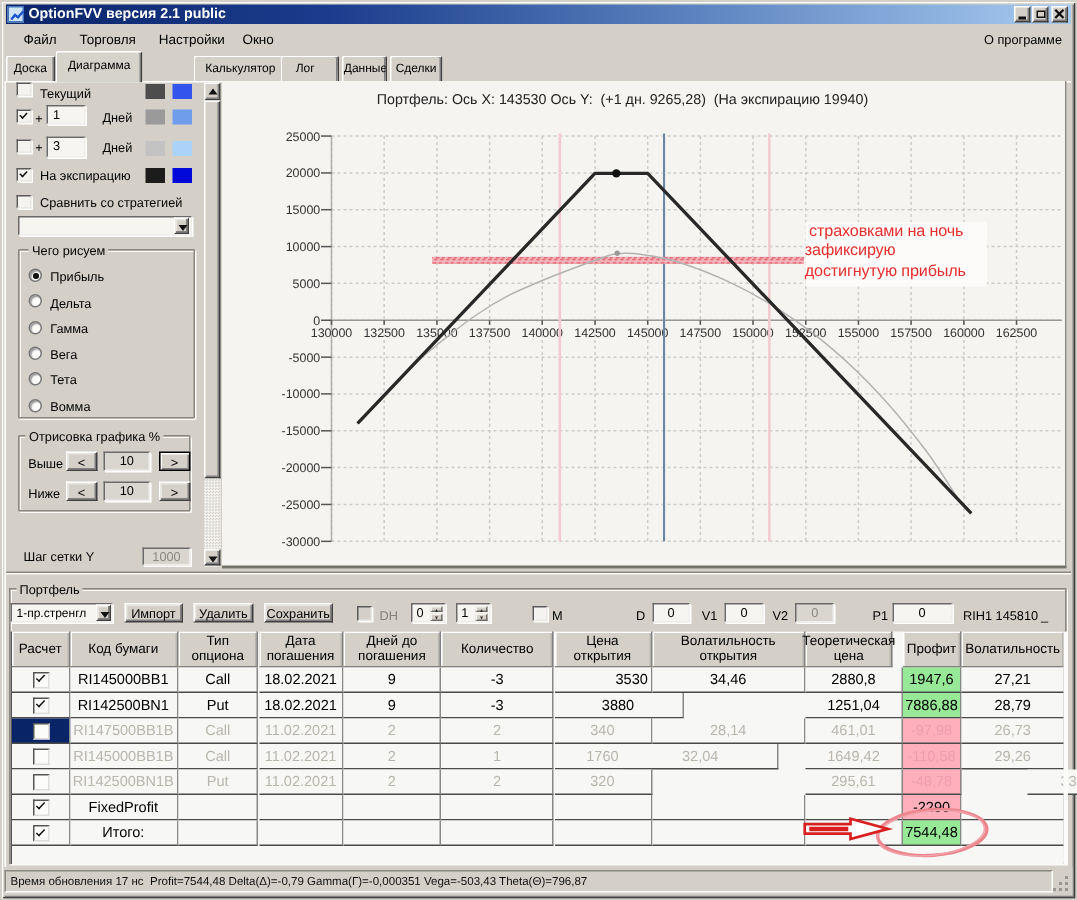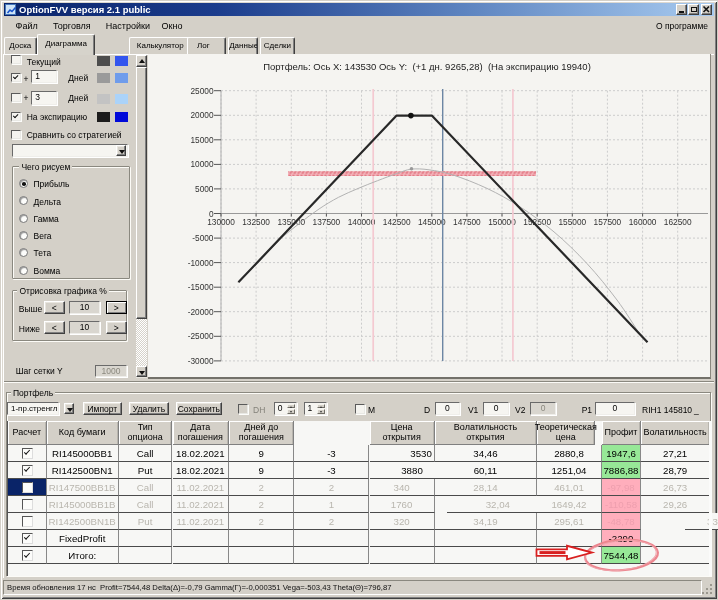--- a/index.html
+++ b/index.html
@@ -38,21 +38,21 @@
 .radio .dot { position:absolute; left:2.2px; top:2.2px; width:3.6px; height:3.6px; background:#111; border-radius:50%; }
 .btn { position:absolute; background:#d4d0c8; border-top:1px solid #fff; border-left:1px solid #fff; border-right:1px solid #404040; border-bottom:1px solid #404040; box-shadow:inset -1px -1px 0 #808080, inset 1px 1px 0 #e8e5de; text-align:center; font-size:8.5px; }
 .spb { position:absolute; background:#d4d0c8; border:1px solid; border-color:#f4f3ed #6f6d66 #6f6d66 #f4f3ed; }
 
 #vsb { position:absolute; left:136.3px; top:55px; width:11.2px; height:322.5px; background:#e8e6e0; }
 .sbtn { position:absolute; left:0; width:11.2px; height:11.5px; background:#d4d0c8; border-top:1px solid #fff; border-left:1px solid #fff; border-right:1px solid #404040; border-bottom:1px solid #404040; box-shadow:inset -1px -1px 0 #808080; }
 .tri-up { width:0;height:0;border-left:3px solid transparent;border-right:3px solid transparent;border-bottom:4px solid #111; position:absolute; left:2px; top:3px; }
 .tri-dn { width:0;height:0;border-left:3px solid transparent;border-right:3px solid transparent;border-top:4px solid #111; position:absolute; left:2px; top:4px; }
 
 #chart { position:absolute; left:147.5px; top:54px; width:563px; height:325px; background:#f5f4f1; border-bottom:2px solid #73716a; border-right:1px solid #8a887f; }
-#charttitle { position:absolute; left:12px; top:7px; width:535px; text-align:center; font-size:9.5px; color:#222; }
+#charttitle { position:absolute; left:0px; top:7px; width:535px; text-align:center; font-size:9.5px; color:#222; }
 #annot { position:absolute; left:389px; top:93.5px; width:121px; height:43.5px; background:#fcfbf9; color:#e62e2e; font-size:10.8px; line-height:13.8px; letter-spacing:-0.1px; }
 
 #sep1 { position:absolute; left:4px; top:381px; width:710px; height:2px; border-top:1px solid #8a887f; border-bottom:1px solid #fbfaf6; }
 #pfgroup { position:absolute; left:6px; top:392px; width:705px; height:184px; border:1px solid #8a887f; box-shadow:1px 1px 0 #fcfbf7, inset 1px 1px 0 #fcfbf7; }
 
 #grid { position:absolute; left:7px; top:421px; width:702px; height:155px; background:#f7f7f5; border-left:1px solid #555; }
 .hcell { position:absolute; top:0; height:23.5px; background:#d4d0c8; border-right:1px solid #808080; border-bottom:1px solid #808080; box-shadow:inset 1px 1px 0 #fff, inset -1px 0 0 #b8b5ae; font-size:9px; text-align:center; display:flex; align-items:center; justify-content:center; line-height:10px; }
 .cell { position:absolute; background:#f7f7f5; border-right:1px solid #888; border-bottom:1.5px solid #4a4a4a; font-size:9.7px; text-align:center; overflow:hidden; }
 .cell.g { background:#97e897; }
 .cell.p { background:#ffaebc; }
@@ -266,27 +266,28 @@
           <path d="M0.5,1.2 l2,0 M4.5,1.2 l2.4,0 M2.5,2.6 l2,0 M6.5,2.6 l1.5,0 M0,2.6 l1,0 M1.5,3.9 l2.2,0 M5.5,3.9 l2,0" stroke="#dd6470" stroke-width="1"></path>
         </pattern>
       </defs>
 <rect x="140" y="117.2" width="248" height="4.8" fill="url(#hatch)"></rect>
 <path d="M90,228.5 C93.7,224.8 105.0,213.7 112.0,206.5 C119.0,199.3 125.3,191.8 132.0,185.5 C138.7,179.2 145.5,174.1 152.0,169.0 C158.5,163.9 164.6,159.3 171.0,155.0 C177.4,150.7 184.0,146.7 190.5,143.3 C197.0,139.9 203.5,137.3 210.0,134.5 C216.5,131.7 223.0,129.2 229.5,126.7 C236.0,124.2 243.4,121.4 249.0,119.5 C254.6,117.6 257.7,115.8 263.0,115.2 C268.3,114.6 274.0,114.8 281.0,115.8 C288.0,116.8 295.3,117.9 305.0,121.0 C314.7,124.1 327.8,129.1 339.0,134.4 C350.2,139.7 360.8,145.6 372.0,152.8 C383.2,160.1 394.8,168.4 406.0,177.9 C417.2,187.4 428.5,198.2 439.0,209.6 C449.5,220.9 460.3,234.4 469.0,246.0 C477.7,257.6 487.3,273.5 491.0,279.0 " fill="none" stroke="#b3b3b3" stroke-width="1"></path>
 <circle cx="263.5" cy="114.8" r="1.8" fill="#999"></circle>
 <polyline points="90.4,228.3 248.6,61.6 283.8,61.6 499.5,288.2" fill="none" stroke="#282828" stroke-width="2.2" stroke-linejoin="round"></polyline>
 <circle cx="262.9" cy="61.6" r="2.8" fill="#111"></circle>
 
 </svg>
+  <div id="annot">&nbsp;страховками на ночь<br>зафиксирую<br>достигнутую прибыль</div>
 </div>
 <div id="sep1"></div>
 <div id="pfgroup">
     <div class="gblabel" style="left:4px;">Портфель</div>
   </div>
 <div id="toolbar">
-<div class="edit" style="left:7px;top:401.5px;width:52px;height:13.5px;text-align:left;padding-left:3px;line-height:11px;font-size:8px;">1-пр.стренгл</div>
+<div class="edit" style="left:7px;top:401.5px;width:68px;height:13.5px;text-align:left;padding-left:3px;line-height:11px;font-size:8px;">1-пр.стренгл</div>
 <div class="btn" style="left:63.5px;top:403px;width:10.5px;height:10.5px;">
       <div class="tri-dn" style="left:2px;top:3.5px;"></div>
     </div>
 <div class="btn" style="left:82.7px;top:401.5px;width:39.2px;height:13.5px;line-height:12px;">Импорт</div>
 <div class="btn" style="left:128.9px;top:401.5px;width:40.1px;height:13.5px;line-height:12px;">Удалить</div>
 <div class="btn" style="left:175.5px;top:401.5px;width:46.7px;height:13.5px;line-height:12px;">Сохранить</div>
 <div class="cb dis" style="left:238.4px;top:404.2px;"></div>
 <div class="lbl" style="left:253px;top:404.5px;color:#84827a;">DH</div>
 <div class="edit" style="left:273.7px;top:401.9px;width:23px;height:13px;line-height:11px;text-align:left;padding-left:3px;">0</div>
     <div class="spb" style="left:287.4px;top:403.6px;width:7.6px;height:4.8px;">
@@ -324,20 +325,23 @@
     </div>
 <div class="hcell" style="left:110.8px;width:53.7px;">
       <span>Тип<br>опциона</span>
     </div>
 <div class="hcell" style="left:164.5px;width:56.69999999999999px;">
       <span>Дата<br>погашения</span>
     </div>
 <div class="hcell" style="left:221.2px;width:65.19999999999999px;">
       <span>Дней до<br>погашения</span>
     </div>
+<div class="hcell" style="left:286.4px;width:75.10000000000002px;">
+      <span>Количество</span>
+    </div>
 <div class="hcell" style="left:361.5px;width:65.19999999999999px;">
       <span>Цена<br>открытия</span>
     </div>
 <div class="hcell" style="left:426.7px;width:102.59999999999997px;">
       <span>Волатильность<br>открытия</span>
     </div>
 <div class="hcell" style="left:529.3px;width:58px;">
       <span>Теоретическая<br>цена</span>
     </div>
 <div class="hcell" style="left:593.7px;width:39.59999999999991px;">
@@ -363,21 +367,20 @@
 <div class="cell" style="left:0px;top:41.07px;width:38.6px;height:17.07px;"></div>
 <div class="gridcb" style="left:13.8px;top:43.57px;">
       <div class="mark"></div>
     </div>
 <div class="cell" style="left:38.6px;top:41.07px;width:72.19999999999999px;height:17.07px;line-height:17.07px;">RI142500BN1</div>
 <div class="cell" style="left:110.8px;top:41.07px;width:53.7px;height:17.07px;line-height:17.07px;">Put</div>
 <div class="cell" style="left:164.5px;top:41.07px;width:56.69999999999999px;height:17.07px;line-height:17.07px;">18.02.2021</div>
 <div class="cell" style="left:221.2px;top:41.07px;width:65.19999999999999px;height:17.07px;line-height:17.07px;">9</div>
 <div class="cell" style="left:286.4px;top:41.07px;width:75.10000000000002px;height:17.07px;line-height:17.07px;">-3</div>
 <div class="cell" style="left:361.5px;top:41.07px;width:86px;height:17.07px;line-height:17.07px;">3880</div>
-<div class="cell" style="left:426.7px;top:41.07px;width:102.59999999999997px;height:17.07px;line-height:17.07px;">60,11</div>
 <div class="cell" style="left:529.3px;top:41.07px;width:64.40000000000009px;height:17.07px;line-height:17.07px;">1251,04</div>
 <div class="cell g" style="left:593.7px;top:41.07px;width:39.59999999999991px;height:17.07px;line-height:17.07px;">7886,88</div>
 <div class="cell" style="left:633.3px;top:41.07px;width:68.70000000000005px;height:17.07px;line-height:17.07px;">28,79</div>
 <div class="cell sel" style="left:0px;top:58.14px;width:38.6px;height:17.07px;"></div>
 <div class="gridcb" style="left:13.8px;top:60.64px;"></div>
 <div class="cell" style="left:38.6px;top:58.14px;width:72.19999999999999px;height:17.07px;line-height:17.07px;color:#b9b6ae;">RI147500BB1B</div>
 <div class="cell" style="left:110.8px;top:58.14px;width:53.7px;height:17.07px;line-height:17.07px;color:#b9b6ae;">Call</div>
 <div class="cell" style="left:164.5px;top:58.14px;width:56.69999999999999px;height:17.07px;line-height:17.07px;color:#b9b6ae;">11.02.2021</div>
 <div class="cell" style="left:221.2px;top:58.14px;width:65.19999999999999px;height:17.07px;line-height:17.07px;color:#b9b6ae;">2</div>
 <div class="cell" style="left:286.4px;top:58.14px;width:75.10000000000002px;height:17.07px;line-height:17.07px;color:#b9b6ae;">2</div>
@@ -387,33 +390,32 @@
 <div class="cell p" style="left:593.7px;top:58.14px;width:39.59999999999991px;height:17.07px;line-height:17.07px;color:#ee9fae;">-97,98</div>
 <div class="cell" style="left:633.3px;top:58.14px;width:68.70000000000005px;height:17.07px;line-height:17.07px;color:#b9b6ae;">26,73</div>
 <div class="cell" style="left:0px;top:75.21000000000001px;width:38.6px;height:17.07px;"></div>
 <div class="gridcb" style="left:13.8px;top:77.71000000000001px;"></div>
 <div class="cell" style="left:38.6px;top:75.21000000000001px;width:72.19999999999999px;height:17.07px;line-height:17.07px;color:#b9b6ae;">RI145000BB1B</div>
 <div class="cell" style="left:110.8px;top:75.21000000000001px;width:53.7px;height:17.07px;line-height:17.07px;color:#b9b6ae;">Call</div>
 <div class="cell" style="left:164.5px;top:75.21000000000001px;width:56.69999999999999px;height:17.07px;line-height:17.07px;color:#b9b6ae;">11.02.2021</div>
 <div class="cell" style="left:221.2px;top:75.21000000000001px;width:65.19999999999999px;height:17.07px;line-height:17.07px;color:#b9b6ae;">2</div>
 <div class="cell" style="left:286.4px;top:75.21000000000001px;width:75.10000000000002px;height:17.07px;line-height:17.07px;color:#b9b6ae;">1</div>
 <div class="cell" style="left:361.5px;top:75.21000000000001px;width:65.19999999999999px;height:17.07px;line-height:17.07px;color:#b9b6ae;">1760</div>
-<div class="cell" style="left:439px;top:75.21000000000001px;width:102.59999999999997px;height:17.07px;line-height:17.07px;color:#b9b6ae;text-align:center;">32,04</div>
+<div class="cell" style="left:408px;top:75.21000000000001px;width:102.59999999999997px;height:17.07px;line-height:17.07px;color:#b9b6ae;text-align:center;">32,04</div>
 <div class="cell" style="left:529.3px;top:75.21000000000001px;width:64.40000000000009px;height:17.07px;line-height:17.07px;color:#b9b6ae;">1649,42</div>
 <div class="cell p" style="left:593.7px;top:75.21000000000001px;width:39.59999999999991px;height:17.07px;line-height:17.07px;color:#ee9fae;">-110,58</div>
 <div class="cell" style="left:633.3px;top:75.21000000000001px;width:68.70000000000005px;height:17.07px;line-height:17.07px;color:#b9b6ae;">29,26</div>
 <div class="cell" style="left:0px;top:92.28px;width:38.6px;height:17.07px;"></div>
 <div class="gridcb" style="left:13.8px;top:94.78px;"></div>
 <div class="cell" style="left:38.6px;top:92.28px;width:72.19999999999999px;height:17.07px;line-height:17.07px;color:#b9b6ae;">RI142500BN1B</div>
 <div class="cell" style="left:110.8px;top:92.28px;width:53.7px;height:17.07px;line-height:17.07px;color:#b9b6ae;">Put</div>
 <div class="cell" style="left:164.5px;top:92.28px;width:56.69999999999999px;height:17.07px;line-height:17.07px;color:#b9b6ae;">11.02.2021</div>
 <div class="cell" style="left:221.2px;top:92.28px;width:65.19999999999999px;height:17.07px;line-height:17.07px;color:#b9b6ae;">2</div>
 <div class="cell" style="left:286.4px;top:92.28px;width:75.10000000000002px;height:17.07px;line-height:17.07px;color:#b9b6ae;">2</div>
 <div class="cell" style="left:361.5px;top:92.28px;width:65.19999999999999px;height:17.07px;line-height:17.07px;color:#b9b6ae;">320</div>
-<div class="cell" style="left:426.7px;top:92.28px;width:102.59999999999997px;height:17.07px;line-height:17.07px;color:#b9b6ae;">34,19</div>
 <div class="cell" style="left:529.3px;top:92.28px;width:64.40000000000009px;height:17.07px;line-height:17.07px;color:#b9b6ae;">295,61</div>
 <div class="cell p" style="left:593.7px;top:92.28px;width:39.59999999999991px;height:17.07px;line-height:17.07px;color:#ee9fae;">-48,78</div>
 <div class="cell" style="left:633.3px;top:92.28px;width:68.70000000000005px;height:17.07px;line-height:17.07px;color:#b9b6ae;margin-left:44px;">33,24</div>
 <div class="cell" style="left:0px;top:109.35px;width:38.6px;height:17.07px;"></div>
 <div class="gridcb" style="left:13.8px;top:111.85px;">
       <div class="mark"></div>
     </div>
 <div class="cell" style="left:38.6px;top:109.35px;width:72.19999999999999px;height:17.07px;line-height:17.07px;">FixedProfit</div>
 <div class="cell" style="left:110.8px;top:109.35px;width:53.7px;height:17.07px;line-height:17.07px;"></div>
 <div class="cell" style="left:164.5px;top:109.35px;width:56.69999999999999px;height:17.07px;line-height:17.07px;"></div>

